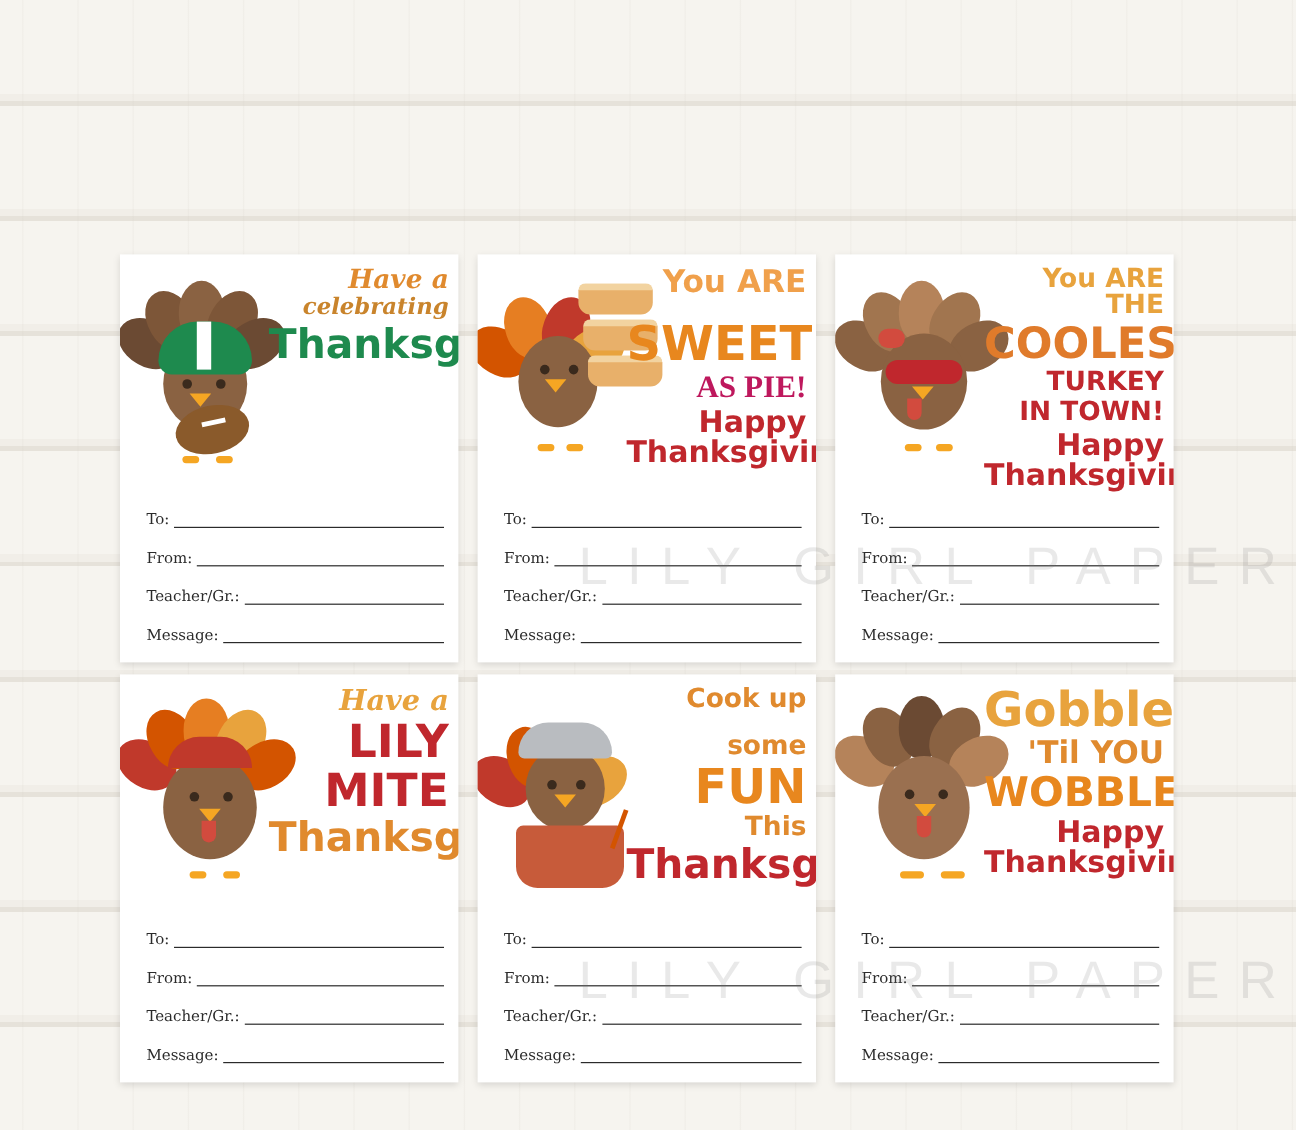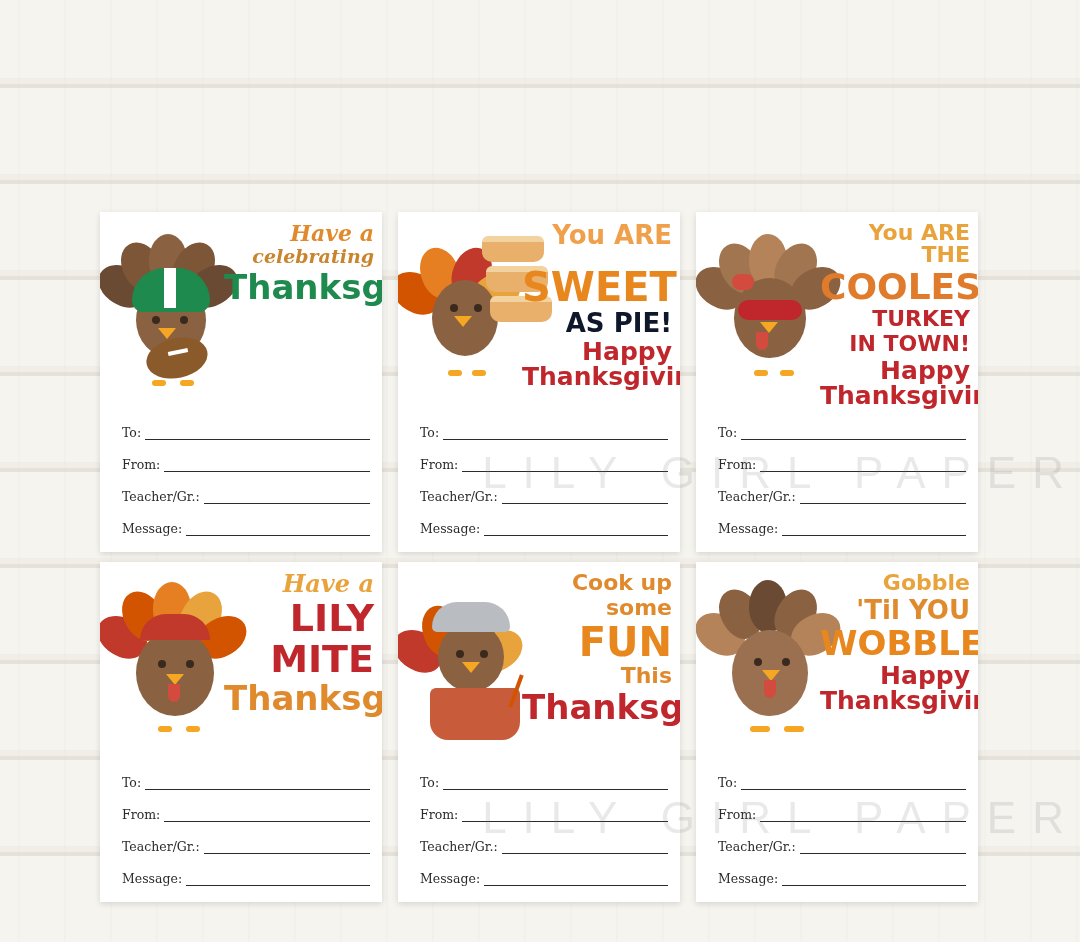--- a/index.html
+++ b/index.html
@@ -244,21 +244,21 @@
             <div class="beak" style="left:50px;top:96px;"></div>
             <div style="position:absolute;left:78px;top:16px;width:62px;height:26px;background:#e8b06a;border-radius:6px 6px 10px 10px;border-top:6px solid #f2d3a0;"></div>
             <div style="position:absolute;left:82px;top:46px;width:62px;height:26px;background:#e8b06a;border-radius:6px 6px 10px 10px;border-top:6px solid #f2d3a0;"></div>
             <div style="position:absolute;left:86px;top:76px;width:62px;height:26px;background:#e8b06a;border-radius:6px 6px 10px 10px;border-top:6px solid #f2d3a0;"></div>
             <div class="foot" style="left:44px;top:150px;"></div>
             <div class="foot" style="left:68px;top:150px;"></div>
           </div>
           <div class="art-right">
             <div class="script" style="color:#f0a04b;font-size:26px;margin-bottom:19px;">You ARE</div>
             <div class="script" style="color:#e8871e;font-size:40px;margin-bottom:3px;">SWEET</div>
-            <div class="script" style="color:#0f172a;font-size:26px;margin-bottom:3px;">AS PIE!</div>
+            <div class="script" style="color:#be185d;font-size:26px;margin-bottom:3px;font-family:Liberation Serif, serif;">AS PIE!</div>
             <div class="script" style="color:#c0272d;font-size:25px;margin-bottom:3px;">Happy Thanksgiving</div>
           </div>
         </div>
         <div class="form">
           <div class="frow">
             <span class="flabel">To:</span>
             <span class="fline"></span>
           </div>
           <div class="frow">
             <span class="flabel">From:</span>
@@ -369,21 +369,21 @@
             <div class="f" style="left:74.83716857408419px;top:55px;width:38px;height:52px;background:#e8a33d;transform:rotate(60deg);"></div>
             <div class="body-blob" style="left:34px;top:52px;width:66px;height:70px;"></div>
             <div style="position:absolute;left:28px;top:32px;width:78px;height:30px;background:#b9bcc0;border-radius:30px 30px 6px 6px;"></div>
             <div class="eye" style="left:52px;top:80px;"></div>
             <div class="eye" style="left:76px;top:80px;"></div>
             <div class="beak" style="left:58px;top:92px;"></div>
             <div style="position:absolute;left:26px;top:118px;width:90px;height:52px;background:#c75b3a;border-radius:6px 6px 18px 18px;"></div>
             <div style="position:absolute;left:110px;top:104px;width:4px;height:34px;background:#d35400;transform:rotate(20deg);"></div>
           </div>
           <div class="art-right">
-            <div class="script" style="color:#e08a2e;font-size:22px;margin-bottom:3px;">Cook up</div>
+            <div class="script" style="color:#e08a2e;font-size:22px;margin-bottom:17px;">Cook up</div>
             <div class="script" style="color:#e08a2e;font-size:22px;margin-bottom:3px;">some</div>
             <div class="script" style="color:#e8871e;font-size:40px;margin-bottom:3px;">FUN</div>
             <div class="script" style="color:#e08a2e;font-size:22px;margin-bottom:3px;">This</div>
             <div class="script" style="color:#c0272d;font-size:34px;margin-bottom:3px;">Thanksgiving</div>
           </div>
         </div>
         <div class="form">
           <div class="frow">
             <span class="flabel">To:</span>
             <span class="fline"></span>
@@ -412,21 +412,21 @@
             <div class="f" style="left:95.49742261192857px;top:38px;width:38px;height:52px;background:#b5835a;transform:rotate(60deg);"></div>
             <div class="body-blob" style="left:30px;top:60px;width:76px;height:86px;background:#9a7050;"></div>
             <div class="eye" style="left:52px;top:88px;"></div>
             <div class="eye" style="left:80px;top:88px;"></div>
             <div class="beak" style="left:60px;top:100px;"></div>
             <div class="wattle" style="left:62px;top:110px;"></div>
             <div class="foot" style="left:48px;top:156px;width:20px;"></div>
             <div class="foot" style="left:82px;top:156px;width:20px;"></div>
           </div>
           <div class="art-right">
-            <div class="script" style="color:#e8a33d;font-size:22px;margin-bottom:3px;">Gobble</div>
+            <div class="script" style="color:#e8a33d;font-size:40px;margin-bottom:3px;">Gobble</div>
             <div class="script" style="color:#e08a2e;font-size:26px;margin-bottom:3px;">'Til YOU</div>
             <div class="script" style="color:#e8871e;font-size:34px;margin-bottom:3px;">WOBBLE</div>
             <div class="script" style="color:#c0272d;font-size:25px;margin-bottom:3px;">Happy Thanksgiving</div>
           </div>
         </div>
         <div class="form">
           <div class="frow">
             <span class="flabel">To:</span>
             <span class="fline"></span>
           </div>

